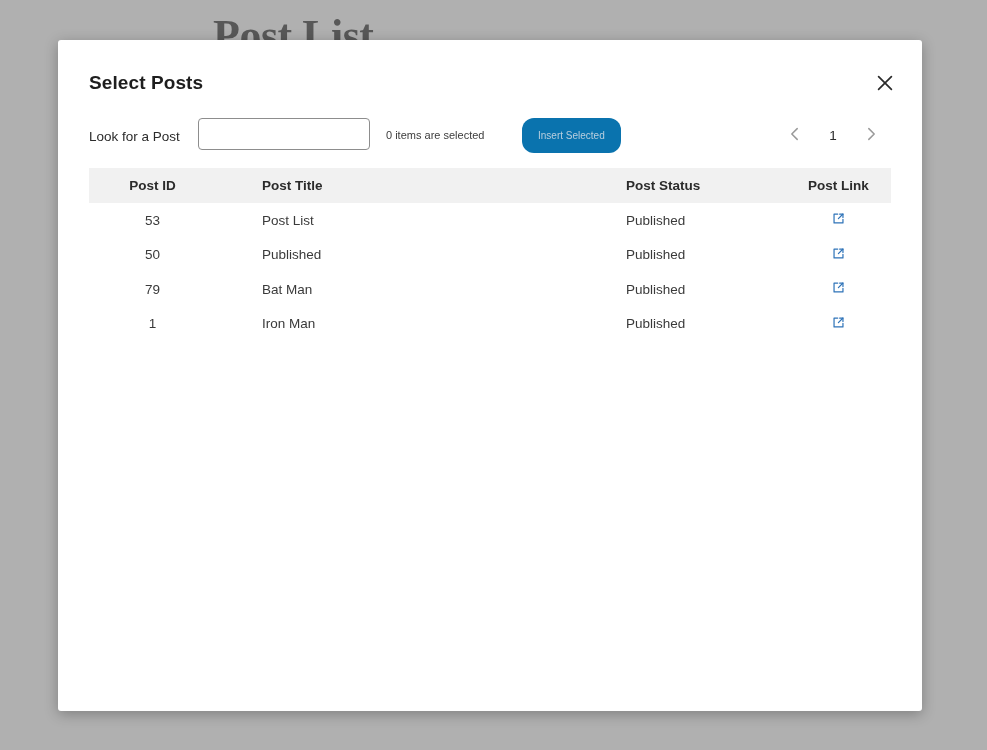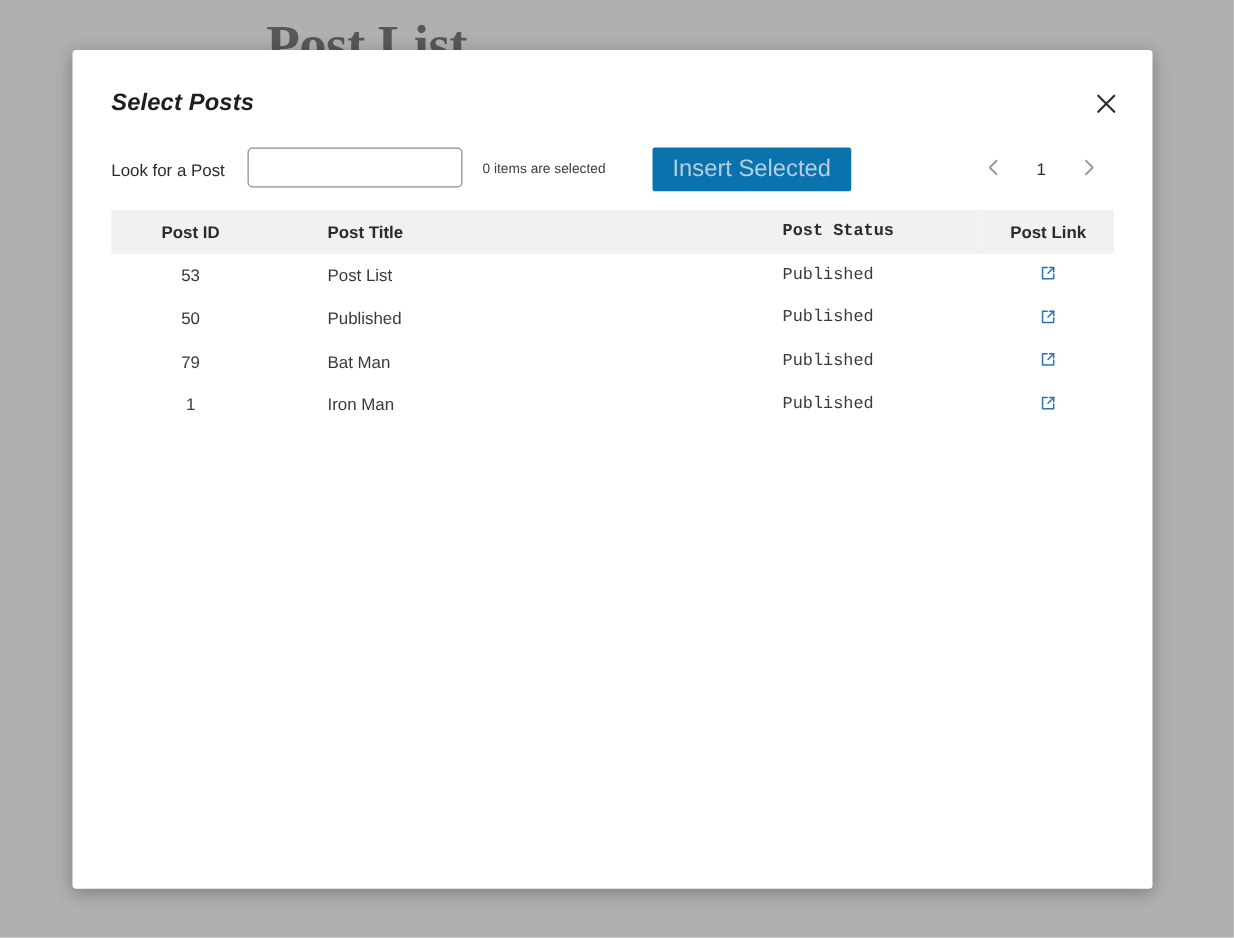--- a/index.html
+++ b/index.html
@@ -54,21 +54,20 @@
   }
 
   .modal-title {
     position: absolute;
     left: 31px;
     top: 32px;
     font-size: 19px;
     font-weight: bold;
     color: #1e1e1e;
     letter-spacing: 0.1px;
-    font-style: italic;
   }
 
   .close-button {
     position: absolute;
     right: 21px;
     top: 27px;
     width: 32px;
     height: 32px;
     display: flex;
     align-items: center;
@@ -120,25 +119,25 @@
     color: #3c3c3c;
     white-space: nowrap;
   }
   .insert-button {
     position: absolute;
     left: 433px;
     top: 0;
     height: 35px;
     padding: 0 16px;
     border: none;
-    border-radius: 2px;
+    border-radius: 12px;
     background: #0a73ae;
     color: #b8cede;
     font-family: "Liberation Sans", sans-serif;
-    font-size: 19px;
+    font-size: 10px;
     cursor: default;
     white-space: nowrap;
   }
 
   .pager {
     position: absolute;
     right: 0;
     top: 0;
     height: 35px;
     display: flex;
@@ -188,21 +187,21 @@
   }
   table.posts td {
     font-size: 13.5px;
     color: #3a3a3a;
     height: 34.5px;
     padding: 0;
     vertical-align: middle;
   }
   .col-id    { width: 127px; text-align: center; }
   .col-title { width: 400px; text-align: left; padding-left: 46px !important; }
-  .col-status{ width: 170px; text-align: left; padding-left: 10px !important; font-family: Liberation Mono, monospace; }
+  .col-status{ width: 170px; text-align: left; padding-left: 10px !important; }
   .col-link  { width: 105px; text-align: center; }
 
   th.col-id    { text-align: center; }
   th.col-title { text-align: left; padding-left: 46px !important; }
   th.col-status{ text-align: left; padding-left: 10px !important; }
   th.col-link  { text-align: center; }
 
   .link-icon {
     display: inline-flex;
     align-items: center;

